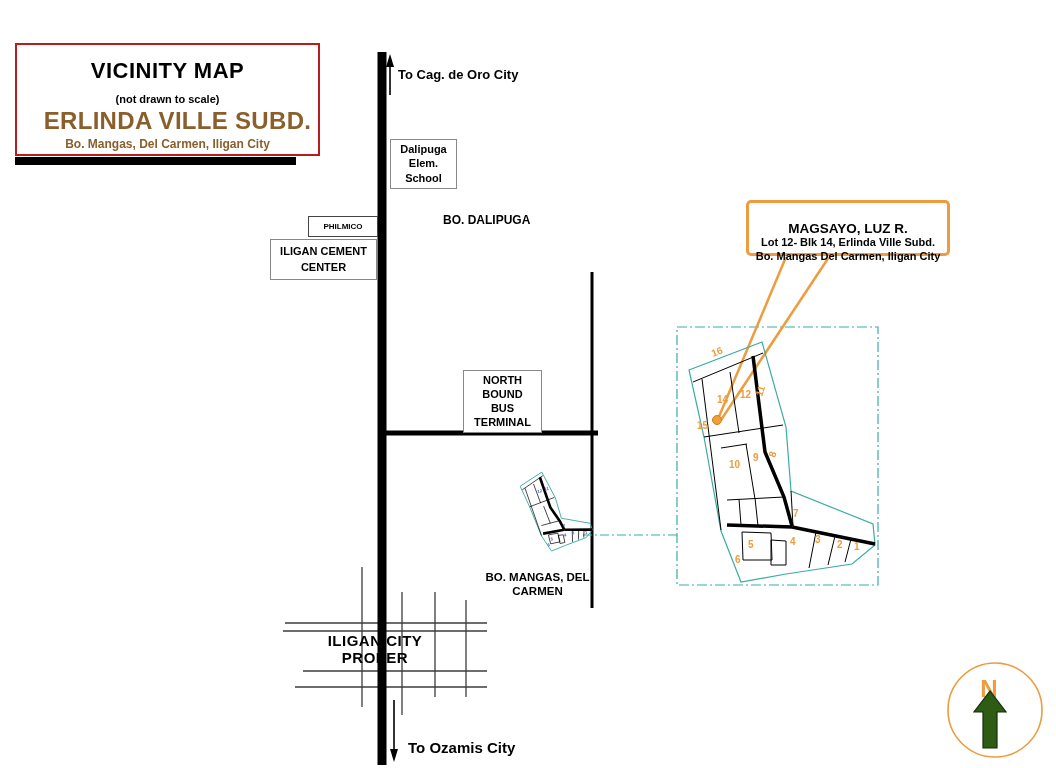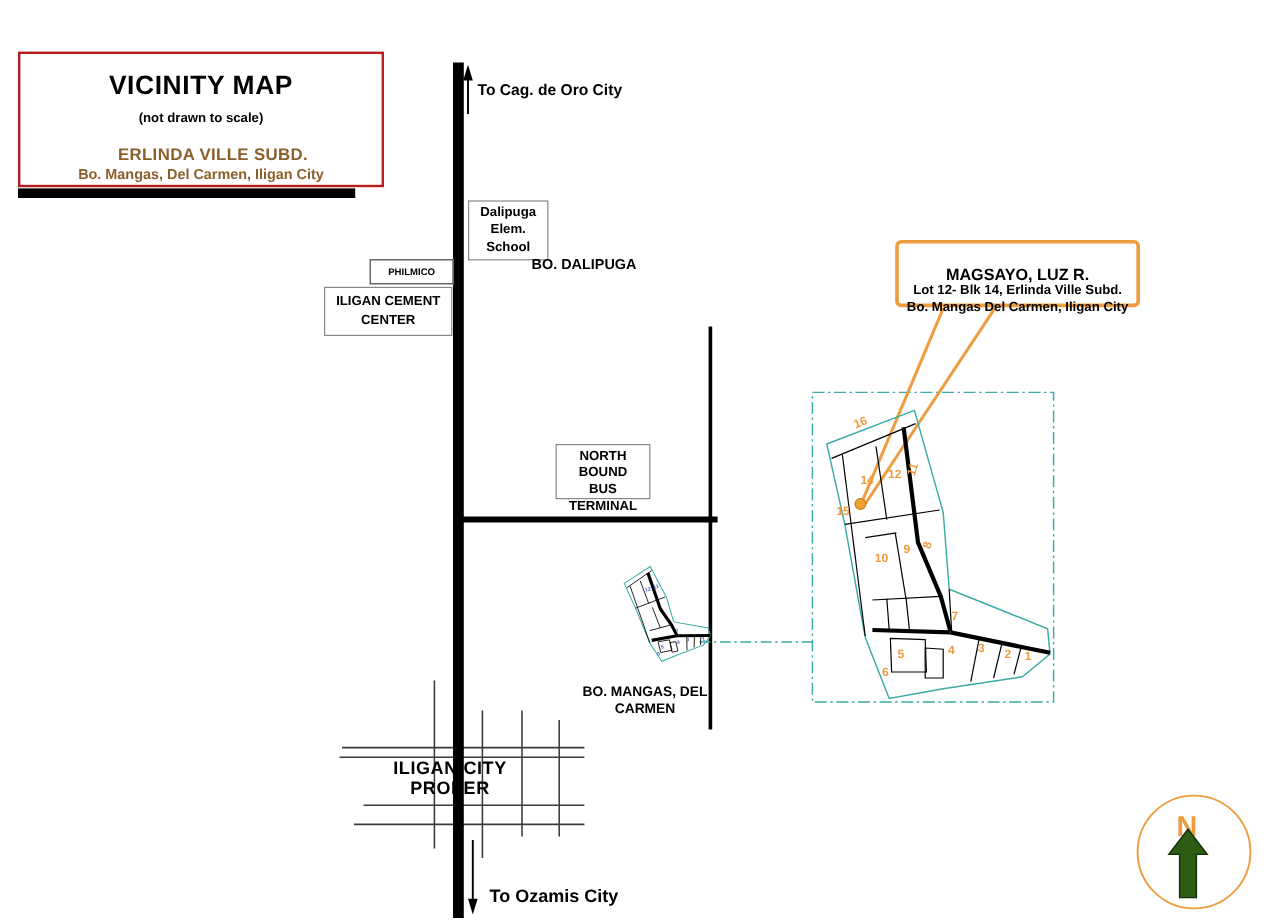--- a/index.html
+++ b/index.html
@@ -17,21 +17,21 @@
   .lotnum-small{font:bold 13px "Liberation Sans",sans-serif;fill:#4A64C8;}
   
   .lbl{position:absolute;font-weight:bold;color:#000;white-space:nowrap;}
   .box{position:absolute;background:#fff;text-align:center;font-weight:bold;color:#000;
        box-sizing:border-box;}
   .gray-border{border:1px solid #888;}
   .title-box{left:15px;top:43px;width:305px;height:113px;border:2px solid #b91c1c;
              background:#fff;text-align:center;position:absolute;box-sizing:border-box;}
   .title-box .t1{font-size:22px;font-weight:bold;letter-spacing:.5px;margin-top:13px;color:#000;}
   .title-box .t2{font-size:11px;font-weight:bold;margin-top:9px;color:#000;}
-  .title-box .t3{font-size:14px;font-weight:bold;margin-top:15px;color:#8A5F2B;letter-spacing:.3px;padding-left:20px;}
+  .title-box .t3{font-size:24px;font-weight:bold;margin-top:2px;color:#8A5F2B;letter-spacing:.3px;padding-left:20px;}
   .title-box .t4{font-size:12px;font-weight:bold;margin-top:2px;color:#8A5F2B;}
   .title-bar{position:absolute;left:15px;top:157px;width:281px;height:8px;background:#000;}
   .callout-box{left:746px;top:200px;width:204px;height:56px;border:3px solid #ED9C3F;
                border-radius:5px;background:#fff;text-align:center;position:absolute;
                box-sizing:border-box;padding-top:18px;}
   .callout-box .c1{font-size:13.5px;font-weight:bold;color:#000;}
   .callout-box .c2{font-size:11px;font-weight:bold;color:#000;line-height:1.25;}
   .center-lbl{position:absolute;font-weight:bold;color:#000;text-align:center;}
 </style>
 </head>
@@ -153,36 +153,36 @@
     <div class="t1">VICINITY MAP</div>
     <div class="t2">(not drawn to scale)</div>
     <div class="t3">ERLINDA VILLE SUBD.</div>
     <div class="t4">Bo. Mangas, Del Carmen, Iligan City</div>
   </div>
   <div class="title-bar"></div>
 
   <div class="lbl" style="left:398px;top:67px;font-size:13px;">To Cag. de Oro City</div>
   <div class="lbl" style="left:408px;top:739px;font-size:15px;">To Ozamis City</div>
 
-  <div class="box gray-border" style="left:390px;top:139px;width:67px;height:50px;font-size:11px;line-height:1.3;padding-top:2px;margin-top:28px;">
+  <div class="box gray-border" style="left:390px;top:139px;width:67px;height:50px;font-size:11px;line-height:1.3;padding-top:2px;">
     <div>Dalipuga</div>
     <div>Elem.</div>
     <div>School</div>
   </div>
 
   <div class="box" style="left:308px;top:216px;width:70px;height:21px;border:1px solid #444;font-size:8px;line-height:19px;">
     <span>PHILMICO</span>
   </div>
 
   <div class="box gray-border" style="left:270px;top:239px;width:107px;height:41px;font-size:11px;line-height:1.45;padding-top:4px;">
     <div>ILIGAN CEMENT</div>
     <div>CENTER</div>
   </div>
 
-  <div class="box gray-border" style="left:463px;top:370px;width:79px;height:46px;font-size:11px;line-height:1.27;padding-top:3px;">
+  <div class="box gray-border" style="left:463px;top:370px;width:79px;height:63px;font-size:11px;line-height:1.27;padding-top:3px;">
     <div>NORTH</div>
     <div>BOUND</div>
     <div>BUS</div>
     <div>TERMINAL</div>
   </div>
 
   <div class="lbl" style="left:443px;top:213px;font-size:12px;">BO. DALIPUGA</div>
 
   <div class="center-lbl" style="left:470px;top:570px;width:135px;font-size:11.5px;line-height:1.25;">
     <div>BO. MANGAS, DEL</div>

